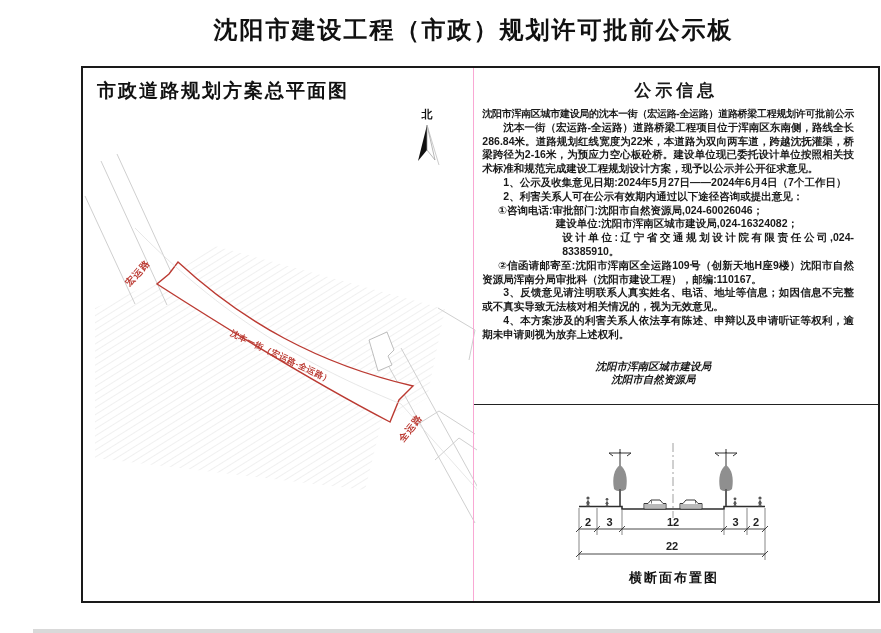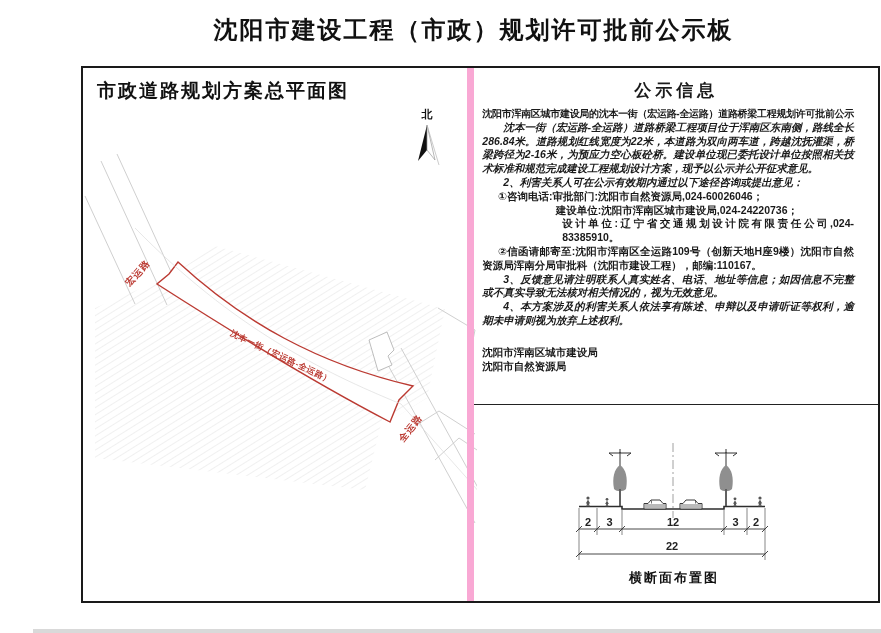--- a/index.html
+++ b/index.html
@@ -8,35 +8,35 @@
   .main-title{position:absolute;top:14px;left:0;width:100%;text-align:center;
     font-size:24px;font-weight:bold;letter-spacing:2px;color:#111;}
   .board{position:absolute;left:48px;top:66px;width:795px;height:533px;
     border:2px solid #1a1a1a;display:flex;}
   
   .plan-panel{position:relative;width:394px;height:100%;text-align:center;}
   .plan-title{position:absolute;left:14px;top:10px;font-size:19px;font-weight:bold;
     letter-spacing:2px;color:#111;z-index:2;}
   .plan-panel svg{position:absolute;left:0;top:0;}
   
-  .notice-panel{position:relative;flex:1;height:100%;border-left:7px solid #f9a8d4;}
+  .notice-panel{position:relative;flex:1;height:100%;border-left:1px solid #f9a8d4;}
   .section-top{position:relative;height:336px;overflow:hidden;}
   .notice-header{text-align:center;padding-top:11px;font-size:17px;font-weight:bold;
     letter-spacing:4px;}
   .notice-body{padding:5px 24px 0 8px;font-size:10.5px;font-weight:bold;
     line-height:13.8px;text-align:justify;}
   .n-title{white-space:nowrap;text-align:center;font-size:10px;letter-spacing:-0.3px;
     margin:0 0 1px 0;}
   .notice-body p{margin:0;}
-  p.para{text-indent:2em;font-style:italic;}
+  p.para{text-indent:2em;}
   p.item{text-indent:1.5em;}
   p.sub{padding-left:7em;}
   p.sub2{padding-left:7.6em;}
-  .signature{margin-top:18px;text-align:left;padding-right:30px;font-size:10.5px;
-    font-weight:bold;line-height:13.8px;}
+  .signature{margin-top:18px;text-align:center;padding-right:30px;font-size:10.5px;
+    font-weight:bold;line-height:13.8px;font-style:italic;}
   .section-bottom{position:relative;height:196px;border-top:1px solid #222;}
   .section-bottom svg{position:absolute;left:0;top:0;}
   .edge-strip{position:absolute;left:0;bottom:0;width:100%;height:4px;background:#d9d9d9;}
   text{font-family:"Liberation Sans","DejaVu Sans",sans-serif;}
 </style>
 </head>
 <body>
 
 <div class="page">
 
@@ -88,23 +88,24 @@
     </div>
 
     <div class="notice-panel">
 
       <div class="section-top">
         <div class="notice-header">公示信息</div>
 
         <div class="notice-body">
           <p class="n-title">沈阳市浑南区城市建设局的沈本一街（宏运路-全运路）道路桥梁工程规划许可批前公示</p>
           <p class="para">沈本一街（宏运路-全运路）道路桥梁工程项目位于浑南区东南侧，路线全长286.84米。道路规划红线宽度为22米，本道路为双向两车道，跨越沈抚灌渠，桥梁跨径为2-16米，为预应力空心板砼桥。建设单位现已委托设计单位按照相关技术标准和规范完成建设工程规划设计方案，现予以公示并公开征求意见。</p>
+          <p class="para">1、公示及收集意见日期:2024年5月27日——2024年6月4日（7个工作日）</p>
           <p class="para">2、利害关系人可在公示有效期内通过以下途径咨询或提出意见：</p>
           <p class="item">①咨询电话:审批部门:沈阳市自然资源局,024-60026046；</p>
-          <p class="sub">建设单位:沈阳市浑南区城市建设局,024-24220736；</p>
+          <p class="sub">建设单位:沈阳市浑南区城市建设局,024-16324082；</p>
           <p class="sub2">设计单位:辽宁省交通规划设计院有限责任公司,024-83385910。</p>
           <p class="item">②信函请邮寄至:沈阳市浑南区全运路109号（创新天地H座9楼）沈阳市自然资源局浑南分局审批科（沈阳市建设工程），邮编:110167。</p>
           <p class="para">3、反馈意见请注明联系人真实姓名、电话、地址等信息；如因信息不完整或不真实导致无法核对相关情况的，视为无效意见。</p>
           <p class="para">4、本方案涉及的利害关系人依法享有陈述、申辩以及申请听证等权利，逾期未申请则视为放弃上述权利。</p>
 
           <div class="signature">
             <div>沈阳市浑南区城市建设局</div>
             <div>沈阳市自然资源局</div>
           </div>
         </div>

